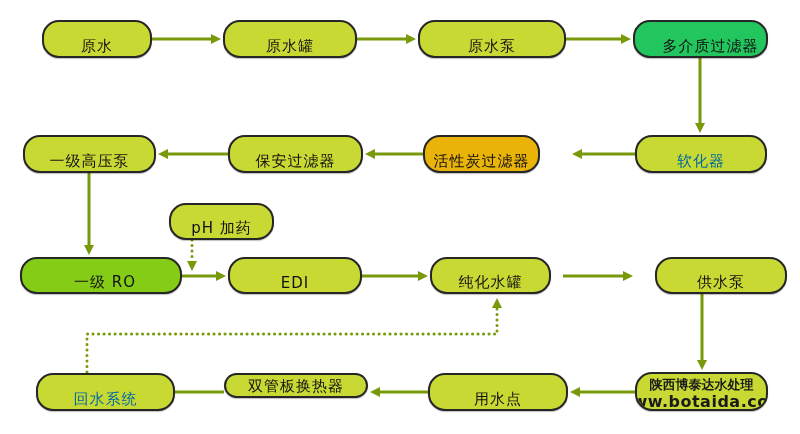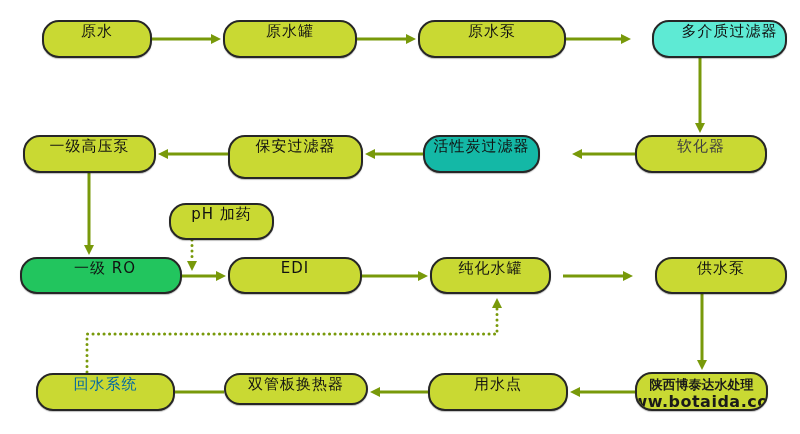--- a/index.html
+++ b/index.html
@@ -17,21 +17,21 @@
   }
   svg.edges {
     position: absolute;
     left: 0; top: 0;
     width: 800px; height: 434px;
   }
   .node {
     position: absolute;
     box-sizing: border-box;
     display: flex;
-    align-items: flex-start;
+    align-items: flex-end;
     justify-content: center;
     border: 2px solid #262626;
     border-radius: 17px;
     background: #c9d933;
     color: #111111;
     font-size: 15px;
     letter-spacing: 1px;
     box-shadow: 0 1px 1px rgba(0,0,0,0.25);
   }
   .node .node-label {
@@ -135,54 +135,54 @@
   <div>
       <div class="node" style="left: 42px; top: 20px; width: 110px; height: 38px; background: rgb(201, 217, 51); border-color: rgb(38, 38, 38); color: rgb(17, 17, 17);">
         <span class="node-label">原水</span>
       </div>
       <div class="node" style="left: 223px; top: 20px; width: 134px; height: 38px; background: rgb(201, 217, 51); border-color: rgb(38, 38, 38); color: rgb(17, 17, 17);">
         <span class="node-label">原水罐</span>
       </div>
       <div class="node" style="left: 418px; top: 20px; width: 148px; height: 38px; background: rgb(201, 217, 51); border-color: rgb(38, 38, 38); color: rgb(17, 17, 17);">
         <span class="node-label">原水泵</span>
       </div>
-      <div class="node" style="left: 652px; top: 20px; width: 135px; height: 38px; background: #5eead4; border-color: rgb(38, 38, 38); color: rgb(17, 17, 17); padding-left: 20px;">
+      <div class="node" style="left: 633px; top: 20px; width: 135px; height: 38px; background: #22c55e; border-color: rgb(38, 38, 38); color: rgb(17, 17, 17); padding-left: 20px;">
         <span class="node-label">多介质过滤器</span>
       </div>
       <div class="node" style="left: 23px; top: 135px; width: 133px; height: 38px; background: rgb(201, 217, 51); border-color: rgb(38, 38, 38); color: rgb(17, 17, 17);">
         <span class="node-label">一级高压泵</span>
       </div>
-      <div class="node" style="left: 228px; top: 135px; width: 135px; height: 44px; background: rgb(201, 217, 51); border-color: rgb(38, 38, 38); color: rgb(17, 17, 17);">
+      <div class="node" style="left: 228px; top: 135px; width: 135px; height: 38px; background: rgb(201, 217, 51); border-color: rgb(38, 38, 38); color: rgb(17, 17, 17);">
         <span class="node-label">保安过滤器</span>
       </div>
-      <div class="node" style="left: 423px; top: 135px; width: 117px; height: 38px; background: #14b8a6; border-color: rgb(38, 38, 38); color: rgb(17, 17, 17);">
+      <div class="node" style="left: 423px; top: 135px; width: 117px; height: 38px; background: #eab308; border-color: rgb(38, 38, 38); color: rgb(17, 17, 17);">
         <span class="node-label">活性炭过滤器</span>
       </div>
-      <div class="node" style="left: 635px; top: 135px; width: 132px; height: 38px; background: rgb(201, 217, 51); border-color: rgb(38, 38, 38); color: #404040;">
+      <div class="node" style="left: 635px; top: 135px; width: 132px; height: 38px; background: rgb(201, 217, 51); border-color: rgb(38, 38, 38); color: #0369a1;">
         <span class="node-label">软化器</span>
       </div>
       <div class="node" style="left: 139px; top: 203px; width: 105px; height: 37px; background: rgb(201, 217, 51); border-color: rgb(38, 38, 38); color: rgb(17, 17, 17); margin-left: 30px;">
         <span class="node-label">pH 加药</span>
       </div>
-      <div class="node" style="left: 20px; top: 257px; width: 162px; height: 37px; background: #22c55e; border-color: rgb(38, 38, 38); color: rgb(17, 17, 17); padding-left: 8px;">
+      <div class="node" style="left: 20px; top: 257px; width: 162px; height: 37px; background: #84cc16; border-color: rgb(38, 38, 38); color: rgb(17, 17, 17); padding-left: 8px;">
         <span class="node-label">一级 RO</span>
       </div>
       <div class="node" style="left: 228px; top: 257px; width: 134px; height: 37px; background: rgb(201, 217, 51); border-color: rgb(38, 38, 38); color: rgb(17, 17, 17);">
         <span class="node-label">EDI</span>
       </div>
       <div class="node" style="left: 430px; top: 257px; width: 121px; height: 37px; background: rgb(201, 217, 51); border-color: rgb(38, 38, 38); color: rgb(17, 17, 17);">
         <span class="node-label">纯化水罐</span>
       </div>
       <div class="node" style="left: 635px; top: 257px; width: 132px; height: 37px; background: rgb(201, 217, 51); border-color: rgb(38, 38, 38); color: rgb(17, 17, 17); margin-left: 20px;">
         <span class="node-label">供水泵</span>
       </div>
       <div class="node" style="left: 36px; top: 373px; width: 139px; height: 38px; background: rgb(201, 217, 51); border-color: rgb(38, 38, 38); color: #0369a1;">
         <span class="node-label">回水系统</span>
       </div>
-      <div class="node" style="left: 224px; top: 373px; width: 144px; height: 32px; background: rgb(201, 217, 51); border-color: rgb(38, 38, 38); color: rgb(17, 17, 17);">
+      <div class="node" style="left: 224px; top: 373px; width: 144px; height: 25px; background: rgb(201, 217, 51); border-color: rgb(38, 38, 38); color: rgb(17, 17, 17);">
         <span class="node-label">双管板换热器</span>
       </div>
       <div class="node" style="left: 428px; top: 373px; width: 140px; height: 38px; background: rgb(201, 217, 51); border-color: rgb(38, 38, 38); color: rgb(17, 17, 17);">
         <span class="node-label">用水点</span>
       </div>
       <div class="node watermarked" style="left: 635px; top: 372px; width: 133px; height: 39px; background: rgb(201, 217, 51); border-color: rgb(38, 38, 38); color: rgb(17, 17, 17);">
         <span class="wm-line wm1">陕西博泰达水处理</span>
         <span class="wm-line wm2">www.botaida.com</span>
       </div>
     </div>

